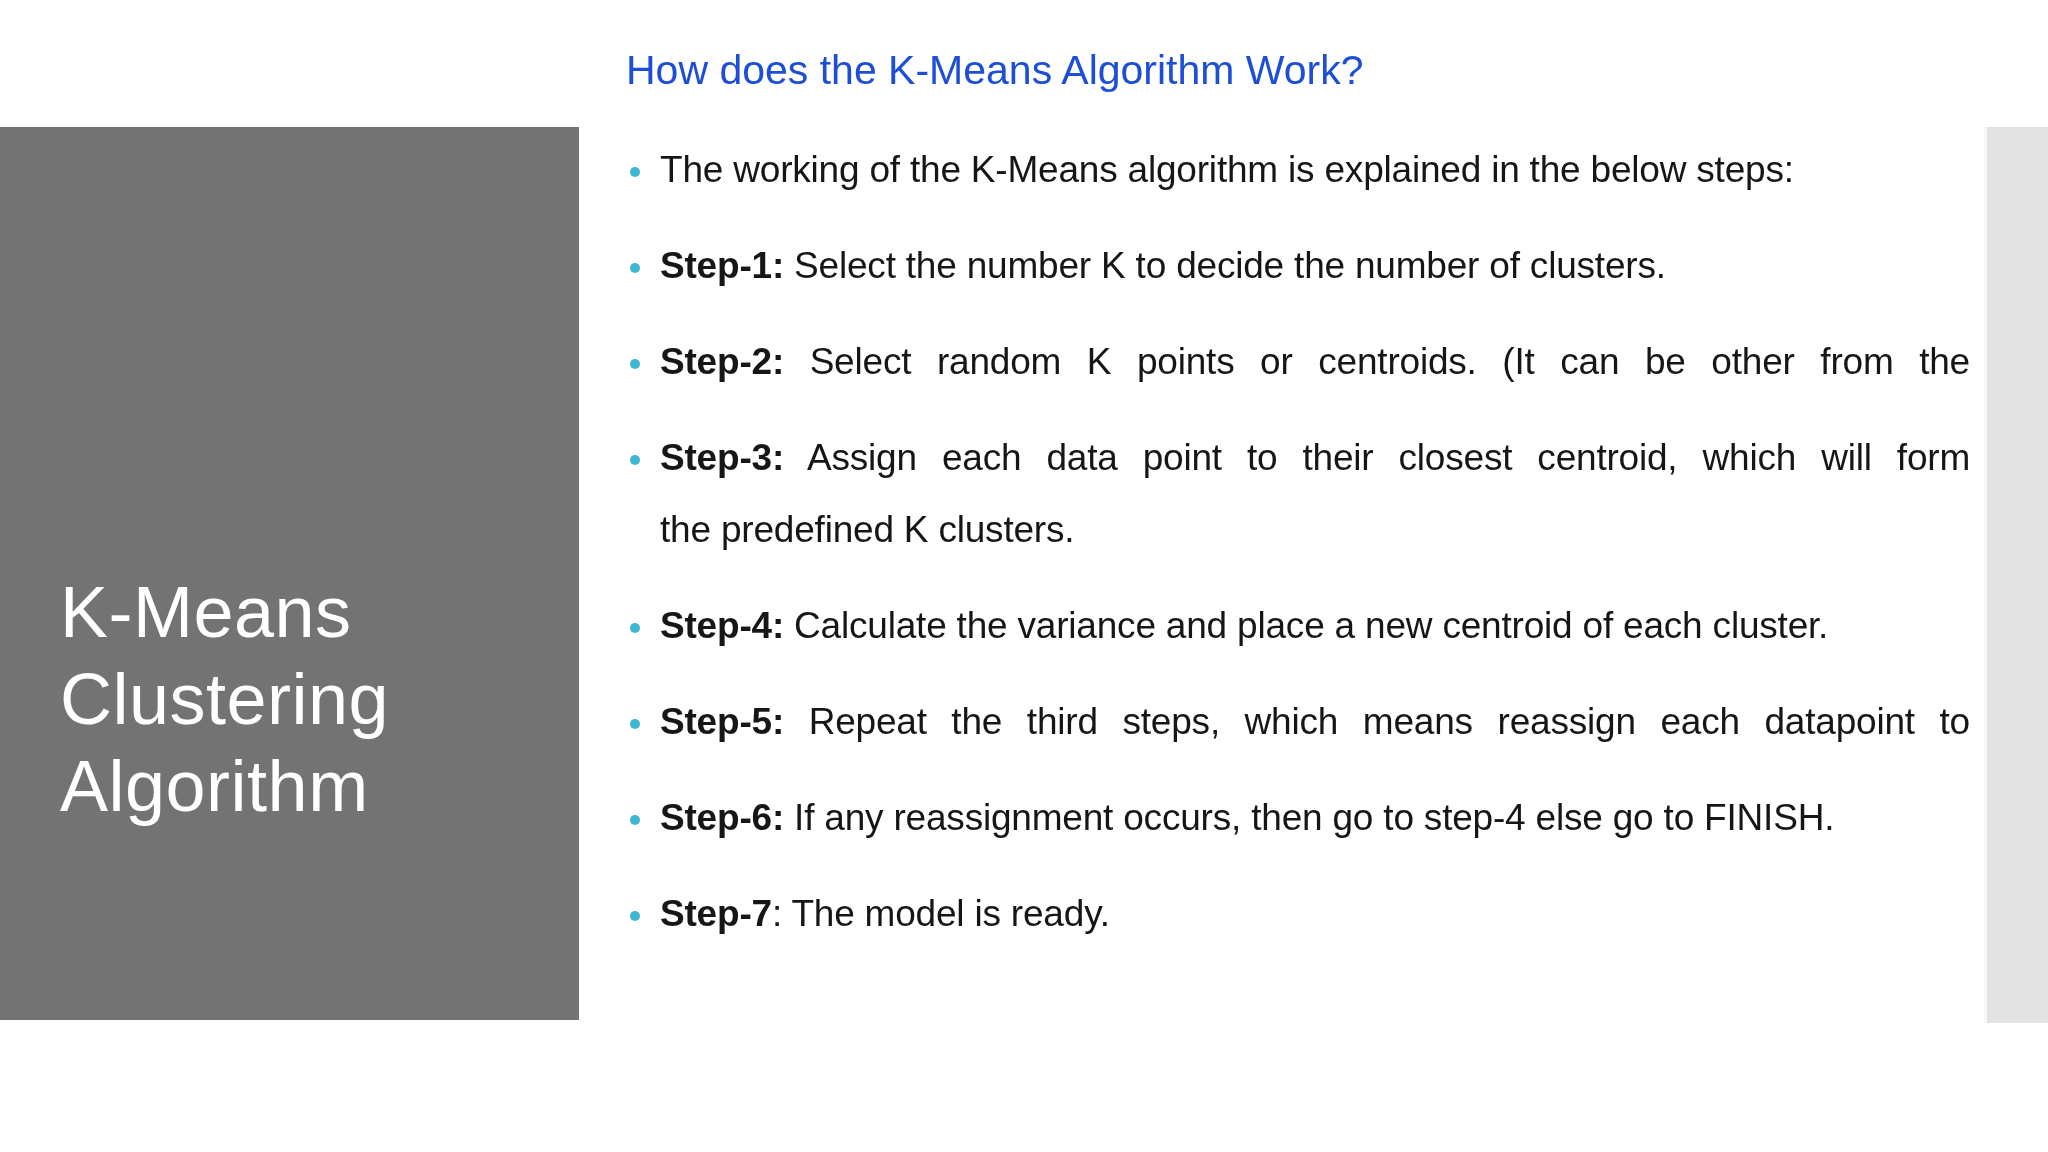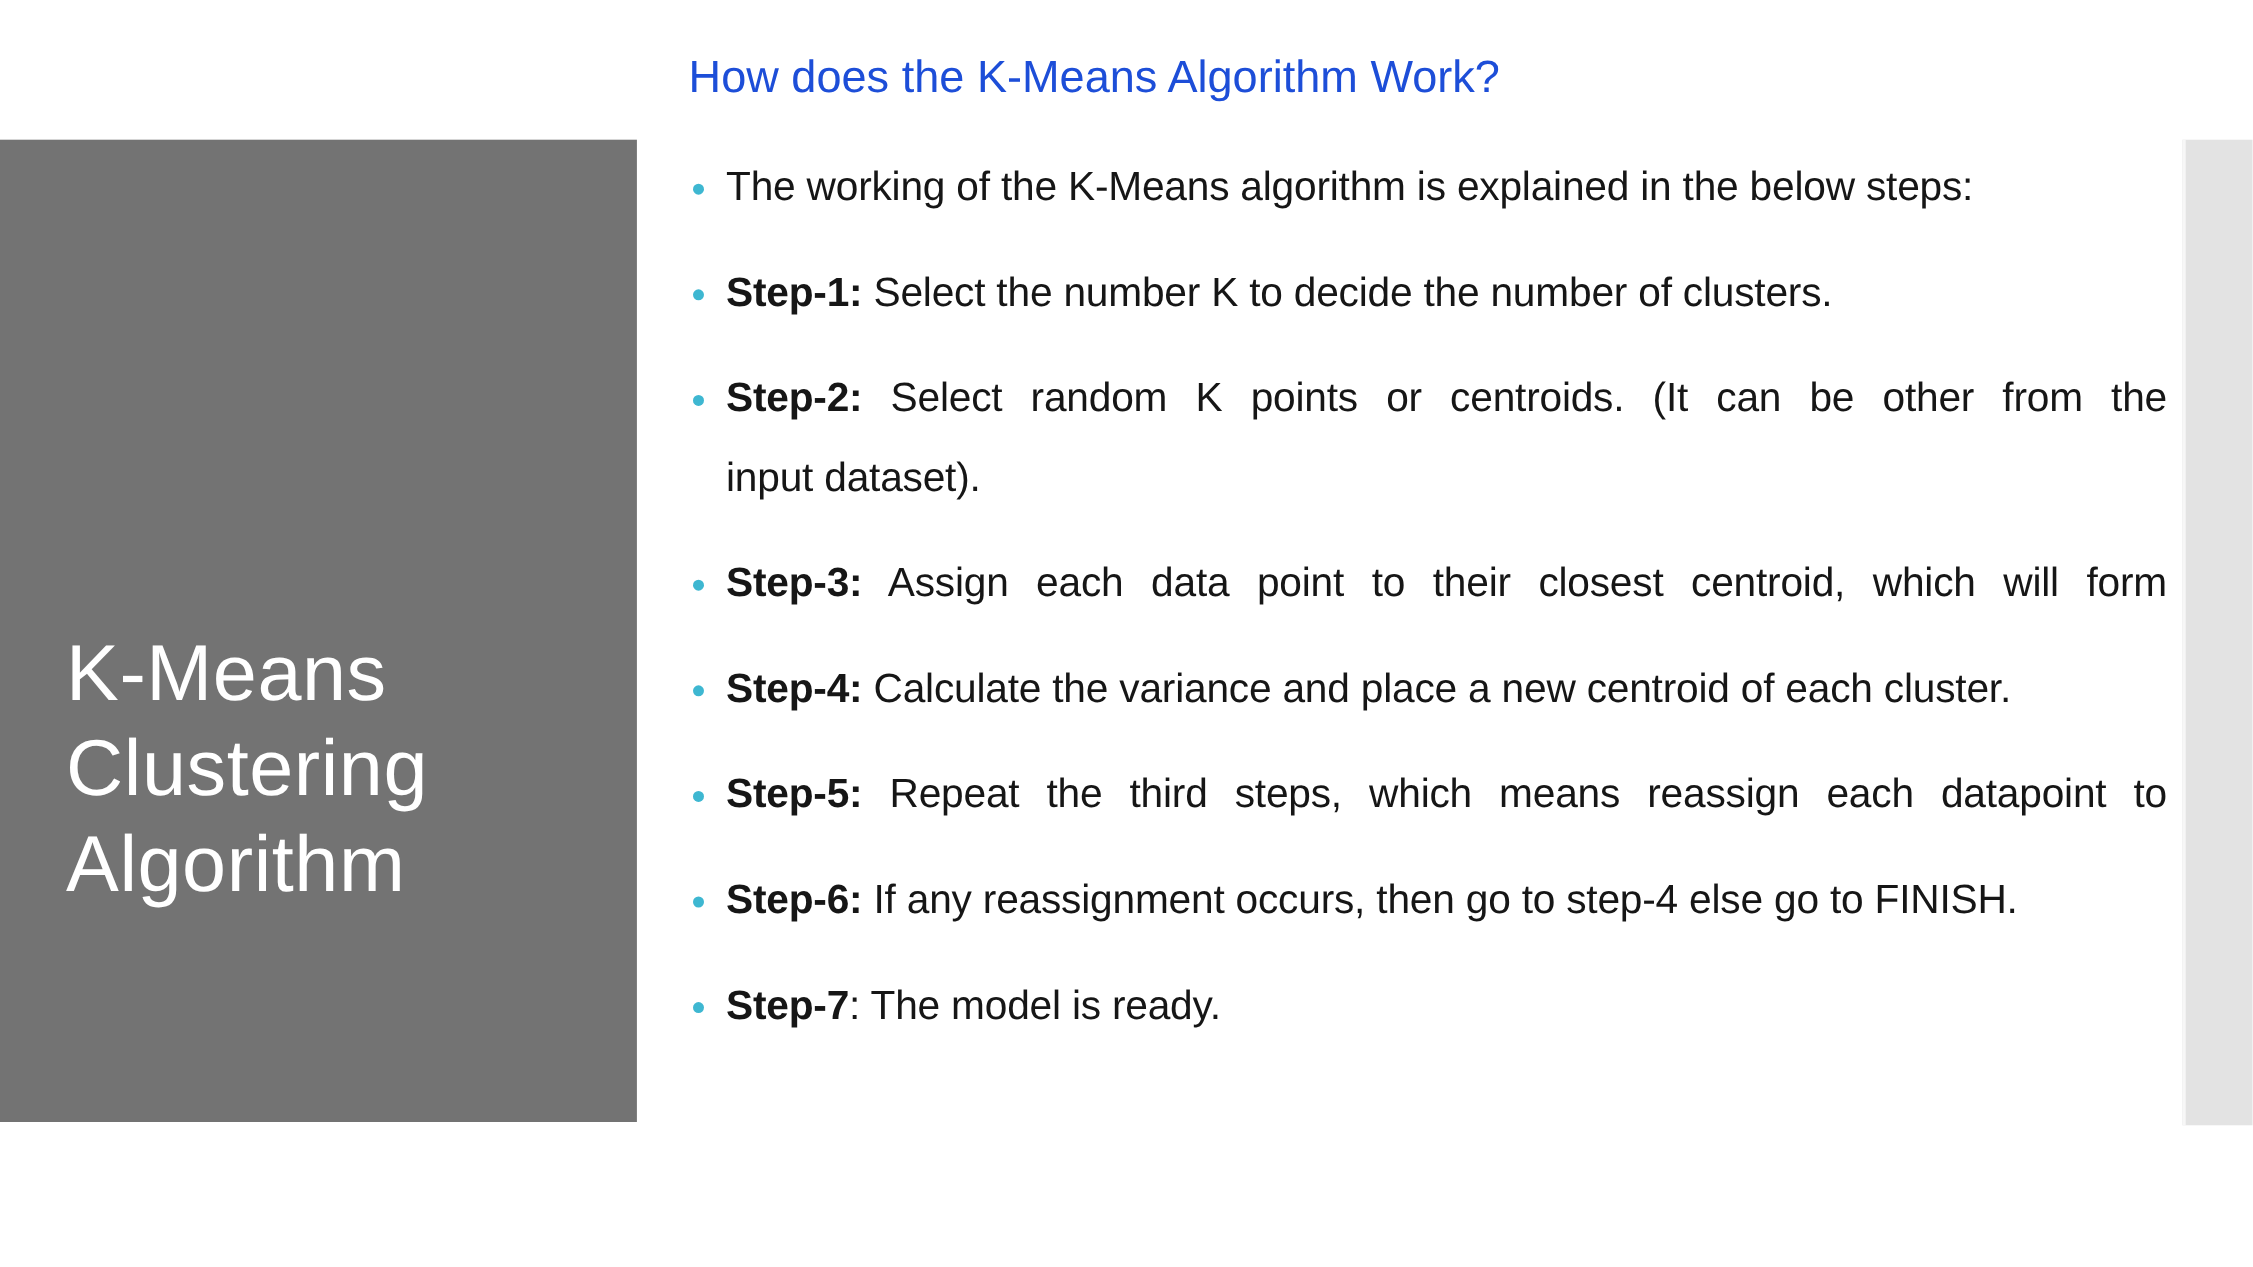--- a/index.html
+++ b/index.html
@@ -107,26 +107,26 @@
     </div>
 
     <div class="bullet">
       <span class="dot" style="background: rgb(62, 183, 209);"></span>
       <div class="line"><span class="b">Step-1:</span><span> Select the number K to decide the number of clusters.</span></div>
     </div>
 
     <div class="bullet">
       <span class="dot" style="background: rgb(62, 183, 209);"></span>
       <div class="line j"><span class="b">Step-2:</span><span> Select random K points or centroids. (It can be other from the</span></div>
-      <div class="line"><span>input dataset).</span></div>
     </div>
 
     <div class="bullet">
       <span class="dot" style="background: rgb(62, 183, 209);"></span>
       <div class="line j"><span class="b">Step-3:</span><span> Assign each data point to their closest centroid, which will form</span></div>
+      <div class="line"><span>the predefined K clusters.</span></div>
     </div>
 
     <div class="bullet">
       <span class="dot" style="background: rgb(62, 183, 209);"></span>
       <div class="line"><span class="b">Step-4:</span><span> Calculate the variance and place a new centroid of each cluster.</span></div>
     </div>
 
     <div class="bullet">
       <span class="dot" style="background: rgb(62, 183, 209);"></span>
       <div class="line j"><span class="b">Step-5:</span><span> Repeat the third steps, which means reassign each datapoint to</span></div>

